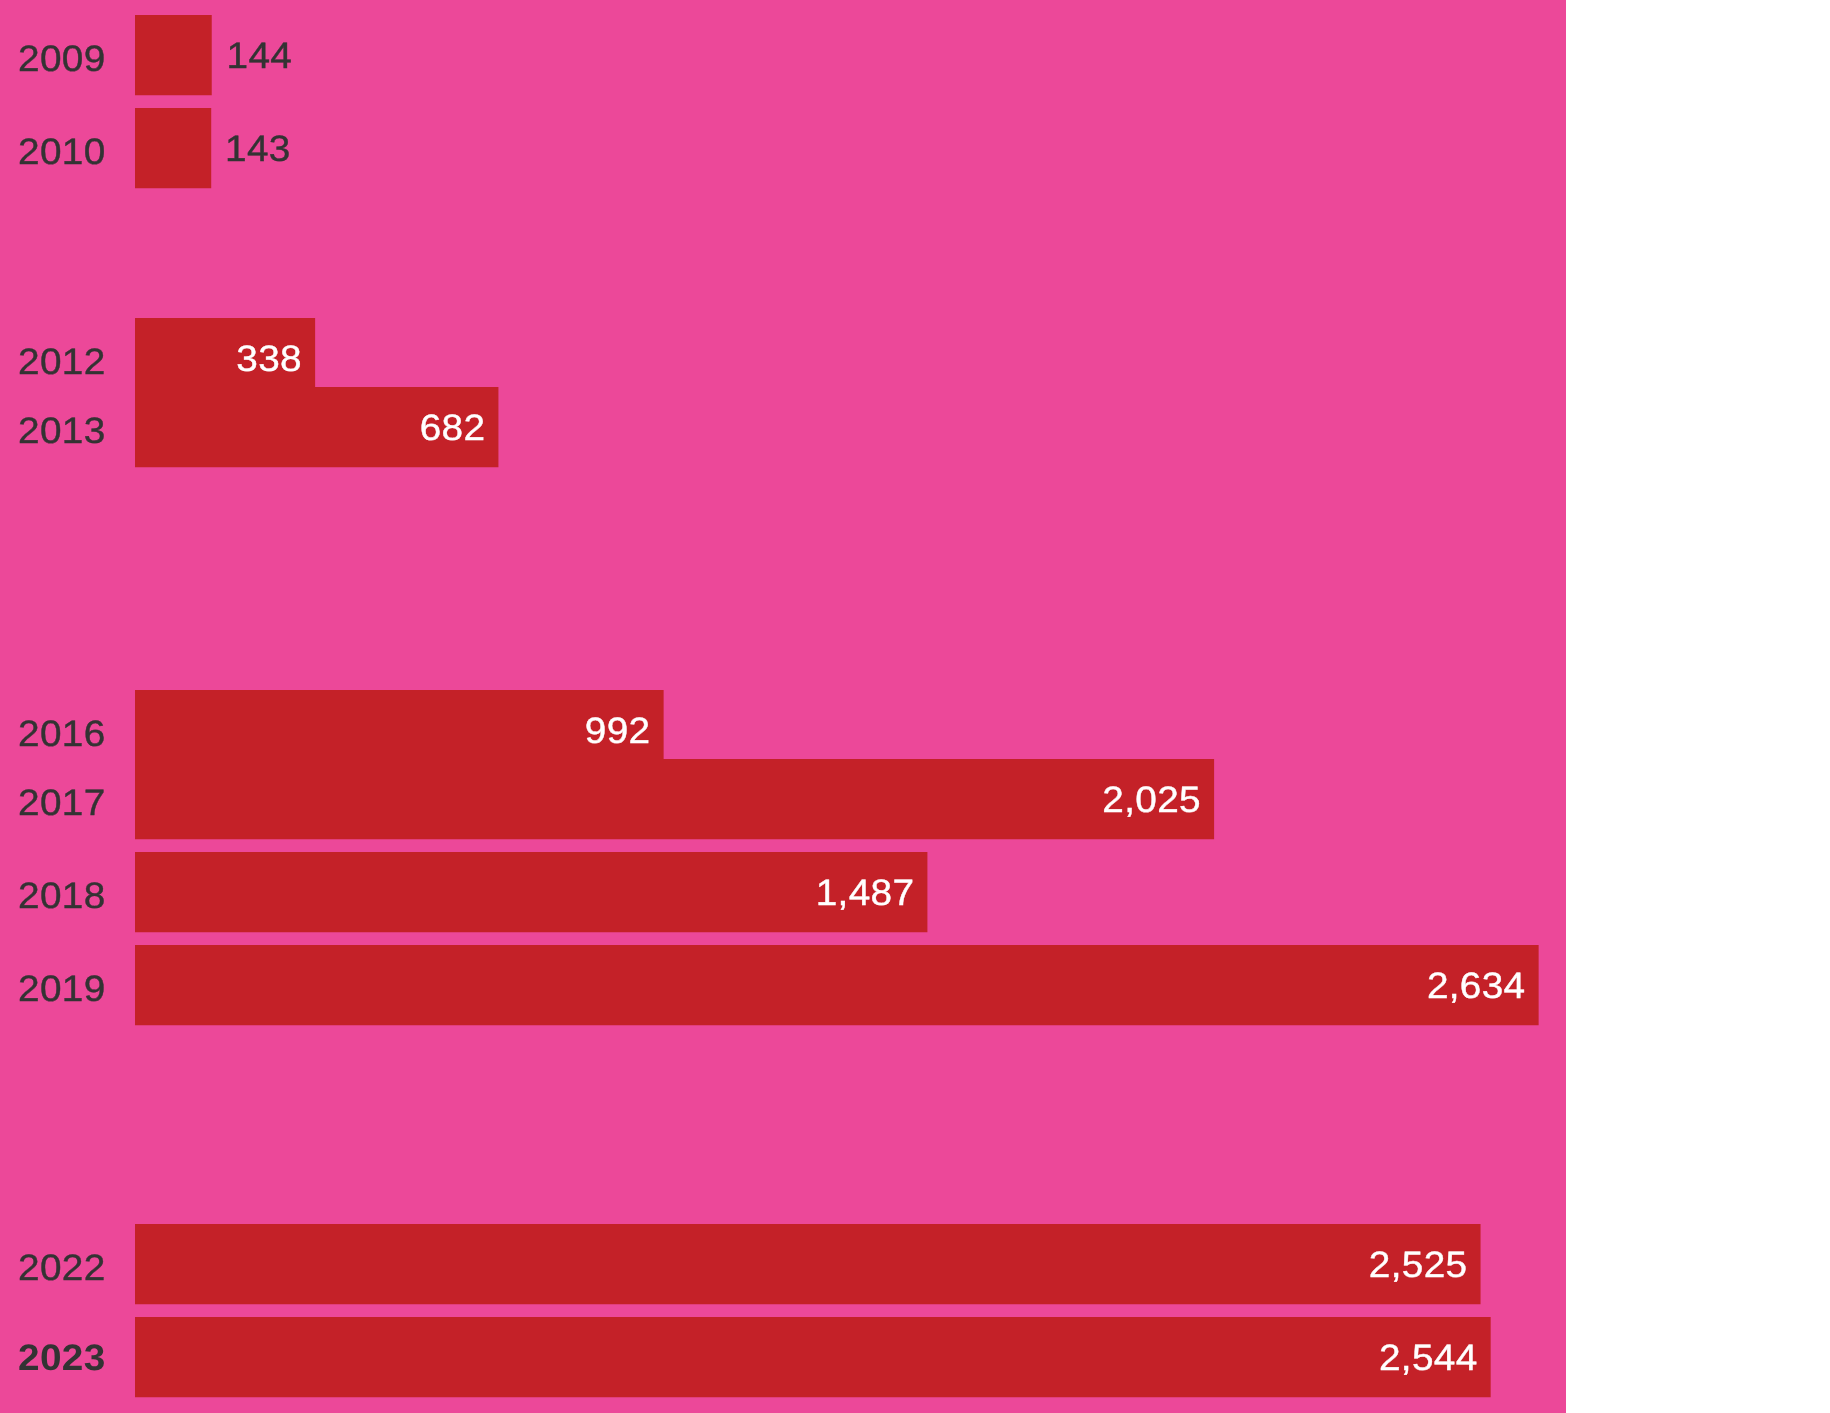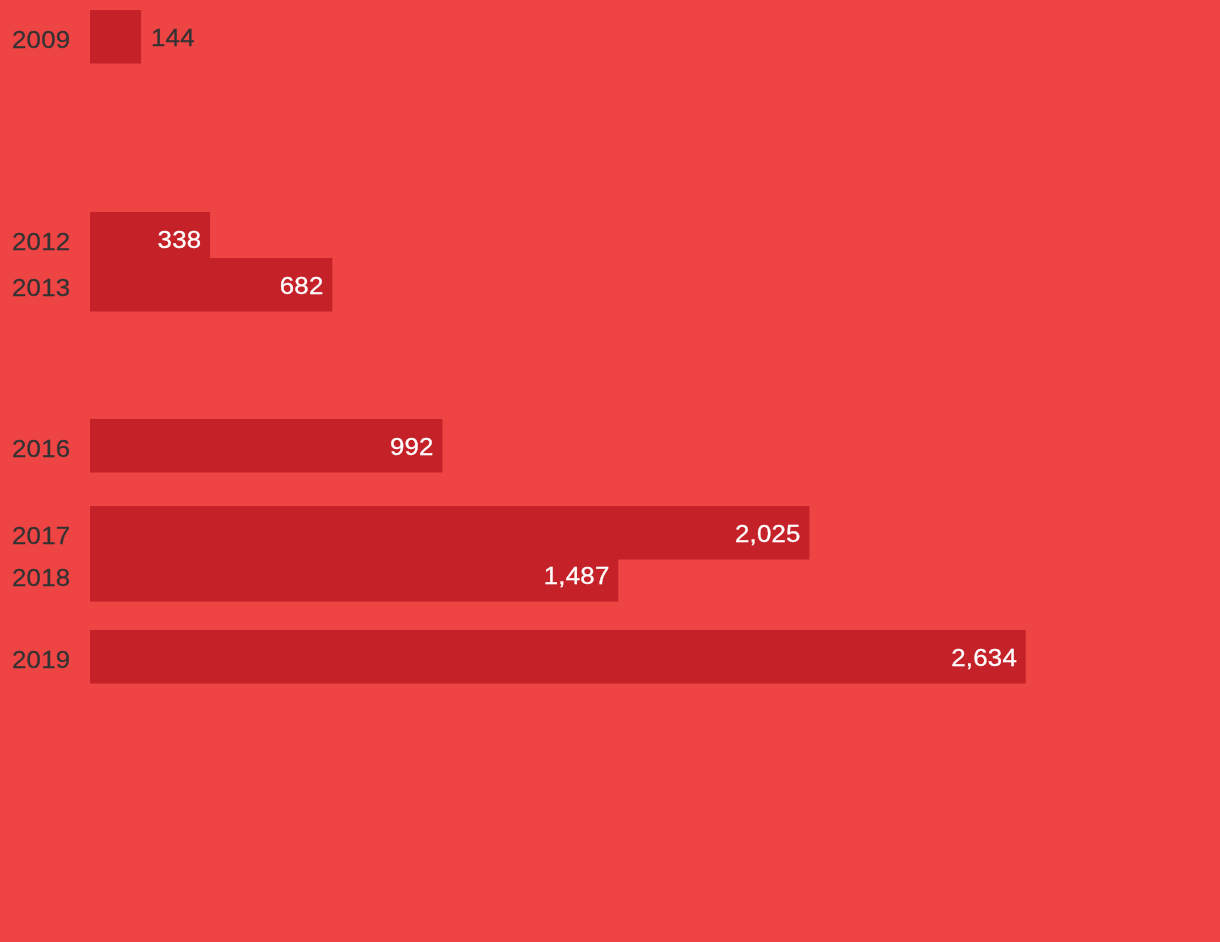--- a/index.html
+++ b/index.html
@@ -9,23 +9,23 @@
     background: #ffffff;
   }
   body {
     width: 1220px;
     height: 942px;
     overflow: hidden;
     font-family: "Liberation Sans", sans-serif;
   }
   #chart {
     position: relative;
-    width: 1220px;
+    width: 1044px;
     height: 942px;
-    background: #ef4444;
+    background: #ec4899;
   }
   .row {
     position: absolute;
     left: 0;
     width: 1220px;
     height: 53.5px;
   }
   .barbox {
     position: absolute;
     left: 0;
@@ -85,55 +85,76 @@
 <body>
 
 <div id="chart">
   <div class="row" style="top:10px">
     <div class="ylabel">2009</div>
     <svg class="barbox" width="1220" height="54">
         <rect class="bar" x="90" y="0" height="53.5" width="51.15729265967588"></rect>
       </svg>
     <div class="vlabel outside" style="left: 150.557px;">144</div>
   </div>
+  <div class="row" style="top:72px">
+    <div class="ylabel">2010</div>
+    <svg class="barbox" width="1220" height="54">
+        <rect class="bar" x="90" y="0" height="53.5" width="50.802033682872576"></rect>
+      </svg>
+    <div class="vlabel outside" style="left: 150.202px;">143</div>
+  </div>
   <div class="row" style="top:212px">
     <div class="ylabel">2012</div>
     <svg class="barbox" width="1220" height="54">
         <rect class="bar" x="90" y="0" height="53.5" width="120.077534159517"></rect>
       </svg>
     <div class="vlabel inside" style="width: 120.078px;">338</div>
   </div>
   <div class="row" style="top:258px">
     <div class="ylabel">2013</div>
     <svg class="barbox" width="1220" height="54">
         <rect class="bar" x="90" y="0" height="53.5" width="242.28662217985382"></rect>
       </svg>
     <div class="vlabel inside" style="width: 242.287px;">682</div>
   </div>
-  <div class="row" style="top:419px">
+  <div class="row" style="top:460px">
     <div class="ylabel">2016</div>
     <svg class="barbox" width="1220" height="54">
         <rect class="bar" x="90" y="0" height="53.5" width="352.41690498887834"></rect>
       </svg>
     <div class="vlabel inside" style="width: 352.417px;">992</div>
   </div>
   <div class="row" style="top:506px">
     <div class="ylabel">2017</div>
     <svg class="barbox" width="1220" height="54">
         <rect class="bar" x="90" y="0" height="53.5" width="719.399428026692"></rect>
       </svg>
     <div class="vlabel inside" style="width: 719.399px;">2,025</div>
   </div>
-  <div class="row" style="top:548px">
+  <div class="row" style="top:568px">
     <div class="ylabel">2018</div>
     <svg class="barbox" width="1220" height="54">
         <rect class="bar" x="90" y="0" height="53.5" width="528.2700985065142"></rect>
       </svg>
     <div class="vlabel inside" style="width: 528.27px;">1,487</div>
   </div>
   <div class="row" style="top:630px">
     <div class="ylabel">2019</div>
     <svg class="barbox" width="1220" height="54">
         <rect class="bar" x="90" y="0" height="53.5" width="935.7521448999047"></rect>
       </svg>
     <div class="vlabel inside" style="width: 935.752px;">2,634</div>
   </div>
+  <div class="row" style="top:816px">
+    <div class="ylabel">2022</div>
+    <svg class="barbox" width="1220" height="54">
+        <rect class="bar" x="90" y="0" height="53.5" width="897.0289164283445"></rect>
+      </svg>
+    <div class="vlabel inside" style="width: 897.029px;">2,525</div>
+  </div>
+  <div class="row" style="top:878px">
+    <div class="ylabel bold">2023</div>
+    <svg class="barbox" width="1220" height="54">
+        <rect class="bar" x="90" y="0" height="53.5" width="903.7788369876073"></rect>
+      </svg>
+    <div class="vlabel inside" style="width: 903.779px;">2,544</div>
+  </div>
   </div>
 
 </body></html>

